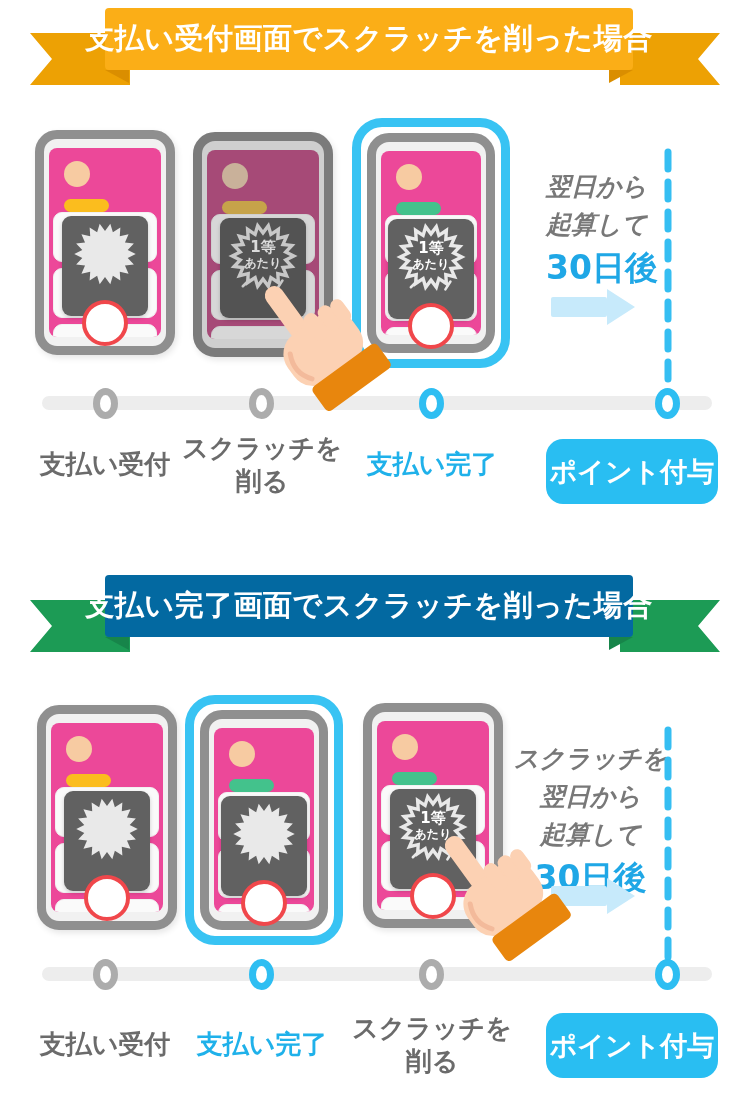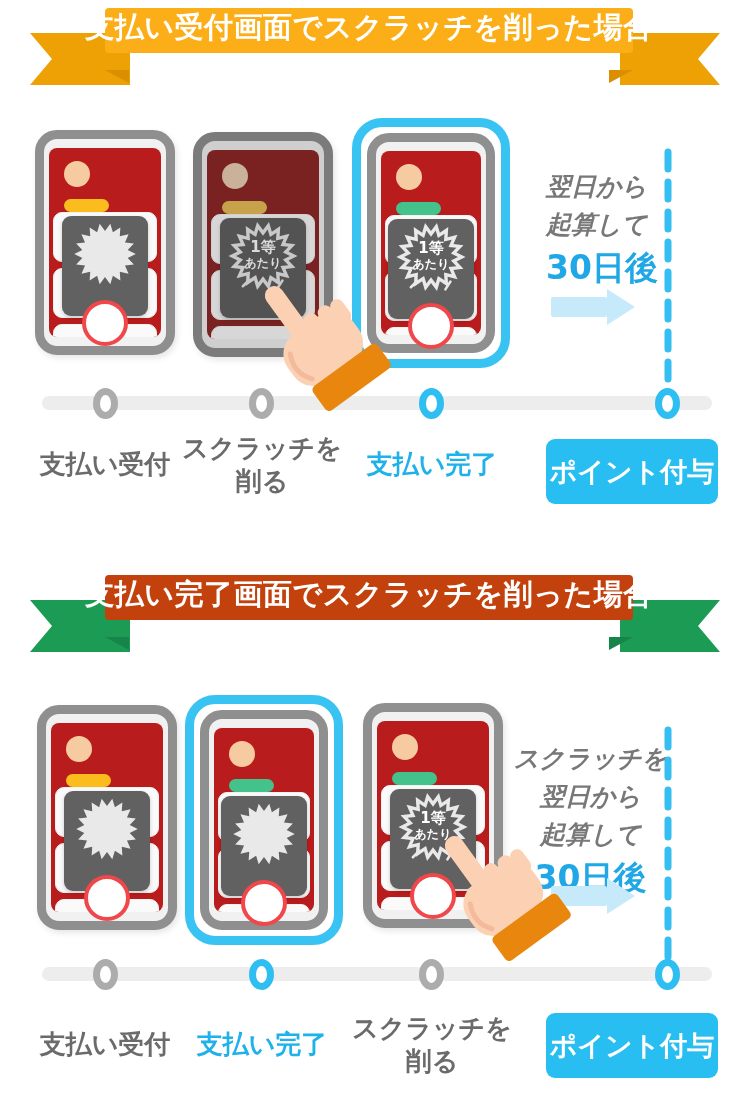--- a/index.html
+++ b/index.html
@@ -15,39 +15,39 @@
 
 
 .ribbon { position:absolute; left:0; width:750px; height:96px; }
 .ribbon .tail { position:absolute; top:25px; width:100px; height:52px; }
 .ribbon .tail.left  { left:30px;  clip-path:polygon(0 0,100% 0,100% 100%,0 100%,22% 50%); }
 .ribbon .tail.right { left:620px; clip-path:polygon(0 0,100% 0,78% 50%,100% 100%,0 100%); }
 .ribbon .fold { position:absolute; top:62px; width:24px; height:13px; }
 .ribbon .fold.left  { left:105px; clip-path:polygon(0 0,100% 0,100% 100%); }
 .ribbon .fold.right { left:609px; clip-path:polygon(0 0,100% 0,0 100%); }
 .ribbon .band {
-  position:absolute; top:0; left:105px; width:528px; height:45px;
-  border-radius:4px; display:flex; align-items:flex-start; justify-content:center;
+  position:absolute; top:0; left:105px; width:528px; height:62px;
+  border-radius:4px; display:flex; align-items:center; justify-content:center;
 }
 .ribbon .band span { color:#fff; font-size:29px; font-weight:bold; letter-spacing:0.5px; white-space:nowrap; }
 .ribbon.yellow .band { background:#FBAE17; }
 .ribbon.yellow .tail { background:#EDA104; }
 .ribbon.yellow .fold { background:#DA8E00; }
-.ribbon.green .band { background:#c2410c; }
+.ribbon.green .band { background:#0369a1; }
 .ribbon.green .tail { background:#1C9B55; }
 .ribbon.green .fold { background:#17854A; }
 
 
 .phone {
   position:absolute; width:140px; height:225px;
   border:9px solid #8F8F8F; border-radius:22px;
   background:#F1F1F1; padding:9px 5px;
   box-shadow:2px 3px 6px rgba(0,0,0,.10);
 }
-.screen { position:relative; width:100%; height:100%; background:#b91c1c; border-radius:8px; }
+.screen { position:relative; width:100%; height:100%; background:#ec4899; border-radius:8px; }
 .rows { position:absolute; inset:0; overflow:hidden; border-radius:8px; }
 .prow { position:absolute; left:4px; right:4px; height:50px; background:#fafafa; border:1.5px solid #f1f1f1; border-radius:9px; }
 .prow.r1 { top:64px; } .prow.r2 { top:120px; } .prow.r3 { top:176px; }
 .avatar { position:absolute; left:15px; top:13px; width:26px; height:26px; border-radius:50%; background:#F7CBA2; }
 .pill { position:absolute; left:15px; top:51px; width:45px; height:13px; border-radius:7px; }
 .pill.yellow { background:#FBBD1E; }
 .pill.green  { background:#43C28C; }
 .card {
   position:absolute; left:50%; transform:translateX(-50%); top:68px;
   width:86px; height:100px; background:#616161; border-radius:9px;
@@ -83,21 +83,21 @@
 .tbar { position:absolute; left:42px; width:670px; height:14px; border-radius:7px; background:#EDEDED; }
 .ring { position:absolute; width:25px; height:31px; border-radius:50%; background:#fff; border:7px solid #ACACAC; }
 .ring.blue { border-color:#2EBEF2; }
 .step {
   position:absolute; width:160px; font-size:26px; font-weight:bold;
   color:#6b6b6b; text-align:center; white-space:pre-line; line-height:33px;
 }
 .step.blue { color:#1FB1EA; }
 .cta {
   position:absolute; left:546px; width:172px; height:65px; background:#29BEF2;
-  border-radius:9px; color:#fff; font-size:27px; font-weight:bold;
+  border-radius:17px; color:#fff; font-size:27px; font-weight:bold;
   display:flex; align-items:center; justify-content:center; white-space:nowrap;
 }
 </style>
 </head>
 <body>
 
 <div class="section" id="sec1">
 
   <div class="ribbon yellow" style="top:8px;">
     <div class="tail left"></div>

